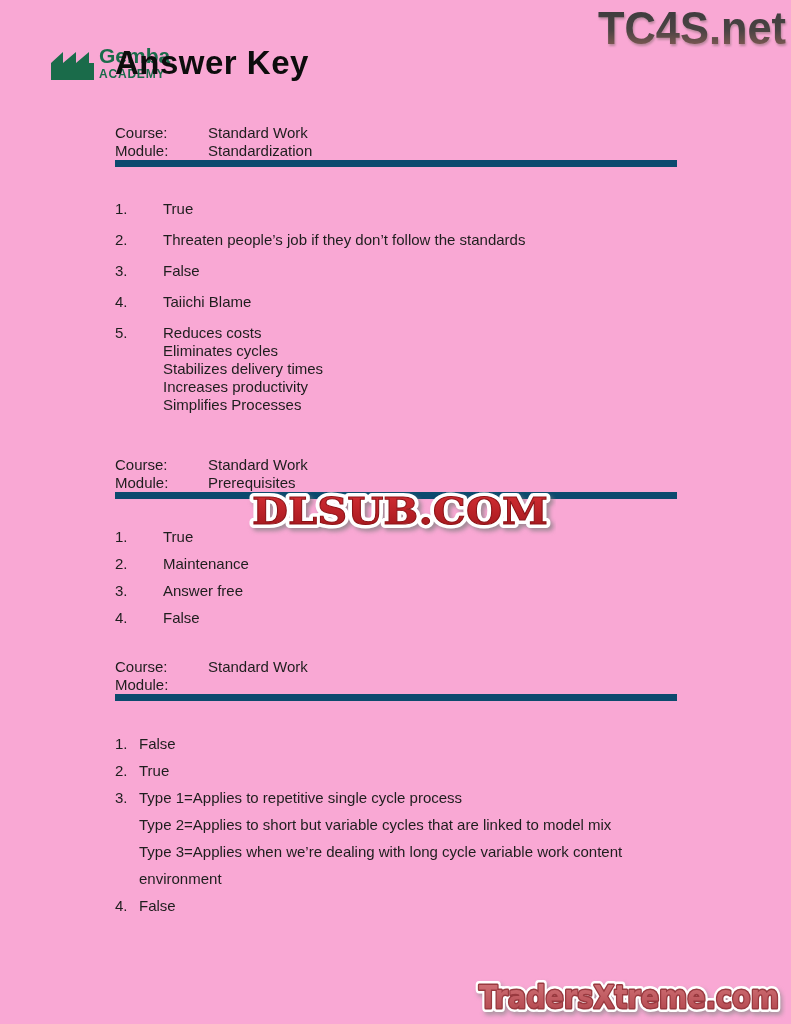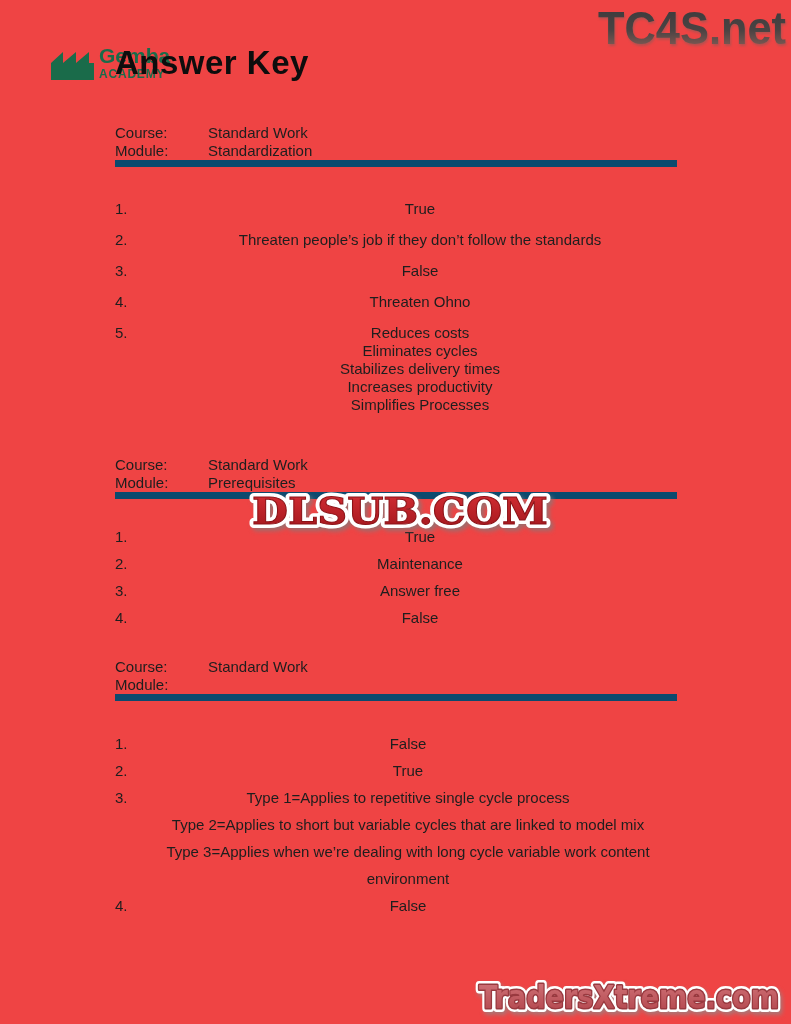--- a/index.html
+++ b/index.html
@@ -1,17 +1,17 @@
 <!DOCTYPE html>
 <html><head>
 <meta charset="utf-8">
 <style>
   html,body{margin:0;padding:0;background:#ffffff;}
   .page{
-    position:relative;width:791px;height:1024px;background:#ef4444;
+    position:relative;width:791px;height:1024px;background:#f9a8d4;
     font-family:"Liberation Sans",sans-serif;color:#1e1e1e;overflow:hidden;
   }
   
   .wm-tc4s{position:absolute;top:2px;right:1px;}
   .wm-dlsub{position:absolute;left:244px;top:484px;}
   .wm-traders{position:absolute;left:472px;top:976px;}
   
   .logo{position:absolute;left:50px;top:44px;}
   .page-title{
     position:absolute;left:115px;top:44px;width:630px;margin:0;
@@ -30,21 +30,21 @@
   .list-a{margin-top:33px;}
   .list-b{margin-top:29px;}
   .list-c{margin-top:29px;}
   .item{display:flex;align-items:flex-start;}
   .list-a .item{margin-bottom:13px;}
   .list-b .item{margin-bottom:9px;}
   .list-c .item{margin-bottom:0;}
   .num{flex:0 0 auto;}
   .list-a .num,.list-b .num{width:48px;}
   .list-c .num{width:24px;}
-  .lines{flex:1 1 auto;text-align:center;}
+  .lines{flex:1 1 auto;}
   .line{line-height:18px;}
   .list-c .line,.list-c .num{line-height:27px;}
 </style>
 </head>
 <body>
 
 <div class="page">
 
   <svg class="wm-tc4s" width="196" height="52" viewBox="0 0 196 52">
     <defs>
@@ -92,21 +92,21 @@
           </div>
           <div class="item">
             <span class="num">3.</span>
             <span class="lines">
               <div class="line">False</div>
             </span>
           </div>
           <div class="item">
             <span class="num">4.</span>
             <span class="lines">
-              <div class="line">Threaten Ohno</div>
+              <div class="line">Taiichi Blame</div>
             </span>
           </div>
           <div class="item">
             <span class="num">5.</span>
             <span class="lines">
               <div class="line">Reduces costs</div>
               <div class="line">Eliminates cycles</div>
               <div class="line">Stabilizes delivery times</div>
               <div class="line">Increases productivity</div>
               <div class="line">Simplifies Processes</div>

